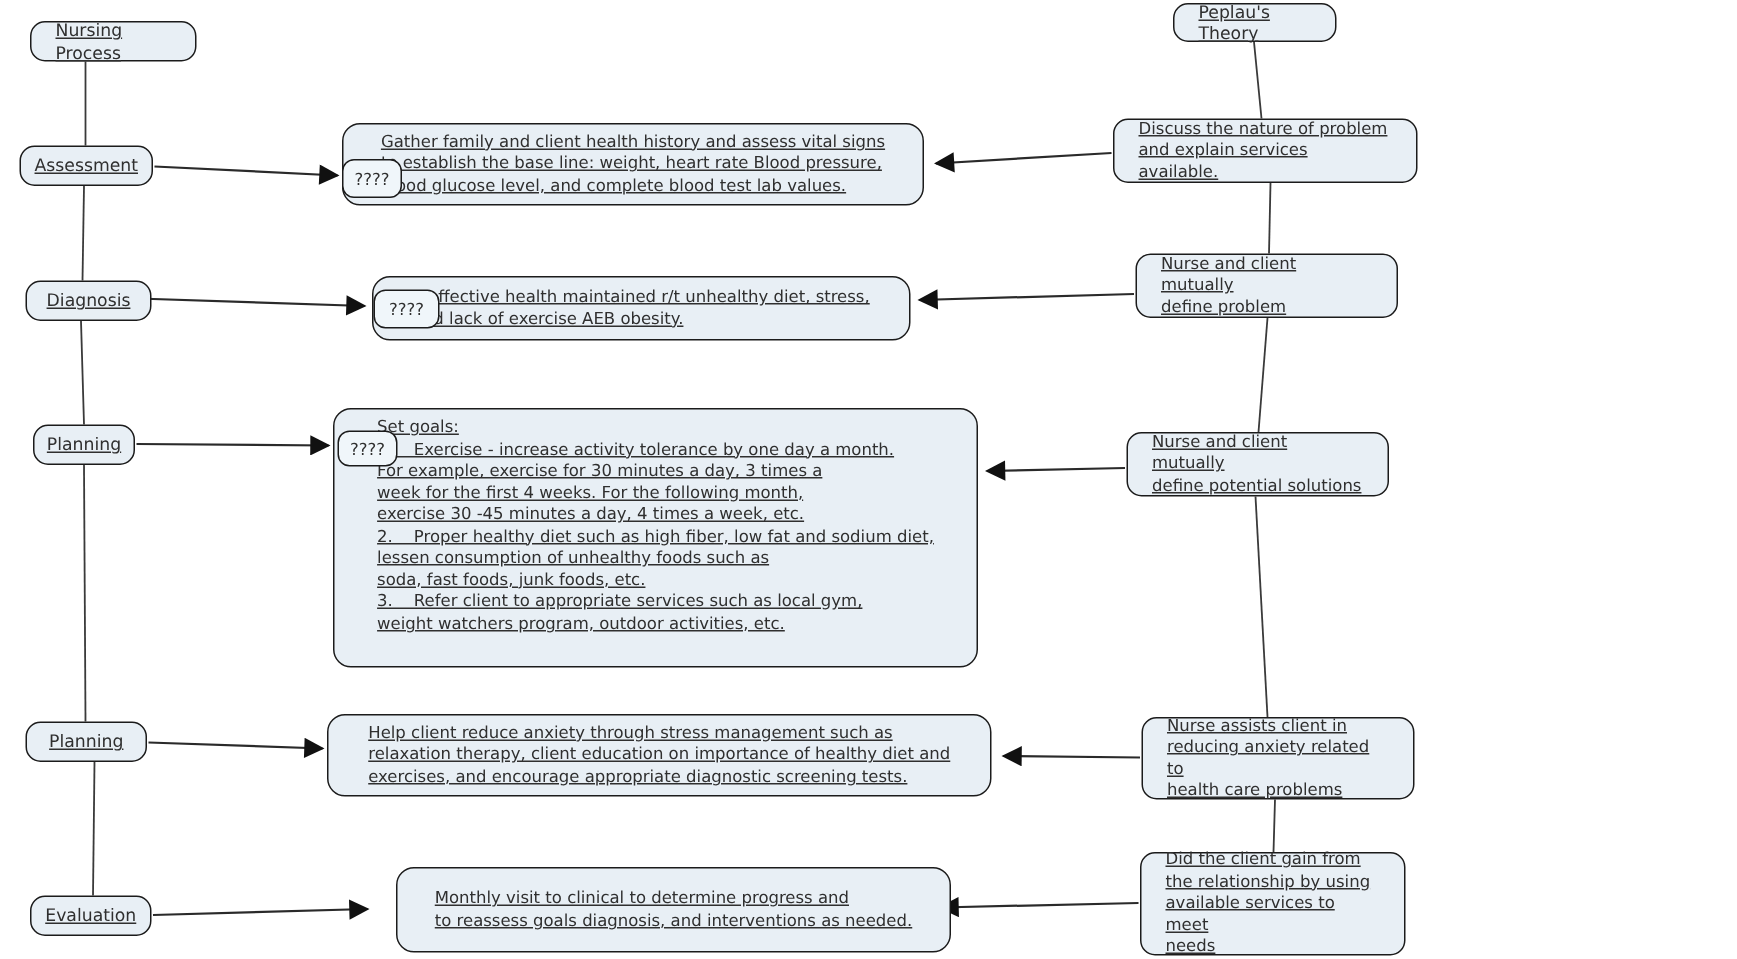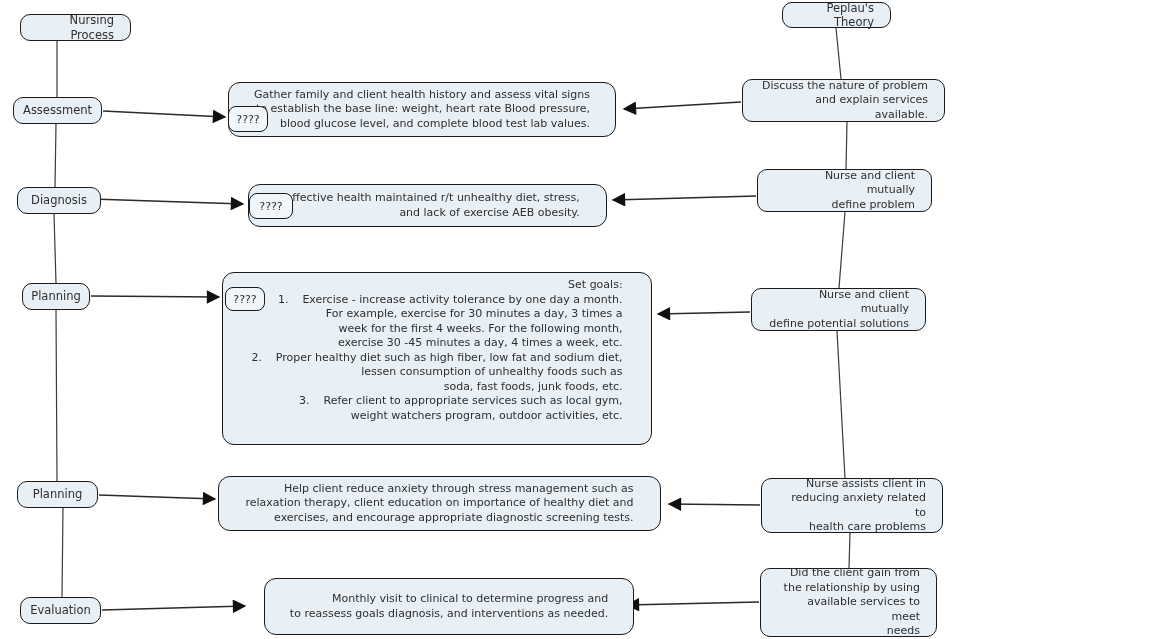--- a/index.html
+++ b/index.html
@@ -4,22 +4,22 @@
 <style>
   html,body{margin:0;padding:0;background:#ffffff;}
   .canvas{
     position:relative;width:1158px;height:639px;background:#ffffff;overflow:hidden;
     font-family:"DejaVu Sans","Liberation Sans",sans-serif;color:#2f2f2f;
   }
   .wires{position:absolute;left:0;top:0;width:1158px;height:639px;z-index:0;}
   .node{
     position:absolute;box-sizing:border-box;z-index:1;
     background:#e8eff5;border:1.4px solid #1b1b1b;border-radius:10px;
-    display:flex;align-items:center;justify-content:center;text-align:right;
-    white-space:pre-line;font-size:11px;line-height:14.5px;padding:2px 16px;
+    display:flex;align-items:center;justify-content:center;text-align:left;
+    white-space:pre-line;font-size:11px;line-height:14.5px;padding:2px 16px;text-decoration:underline;
   }
   .node.big{border-radius:12px;}
   .node.toptext{align-items:flex-start;padding-top:5px;}
   .node.label{font-size:11.5px;}
   .qbox{
     position:absolute;box-sizing:border-box;z-index:2;
     background:#f0f6fa;border:1.3px solid #1b1b1b;border-radius:8px;
     display:flex;align-items:center;justify-content:center;
     font-size:11px;padding:0;
   }

